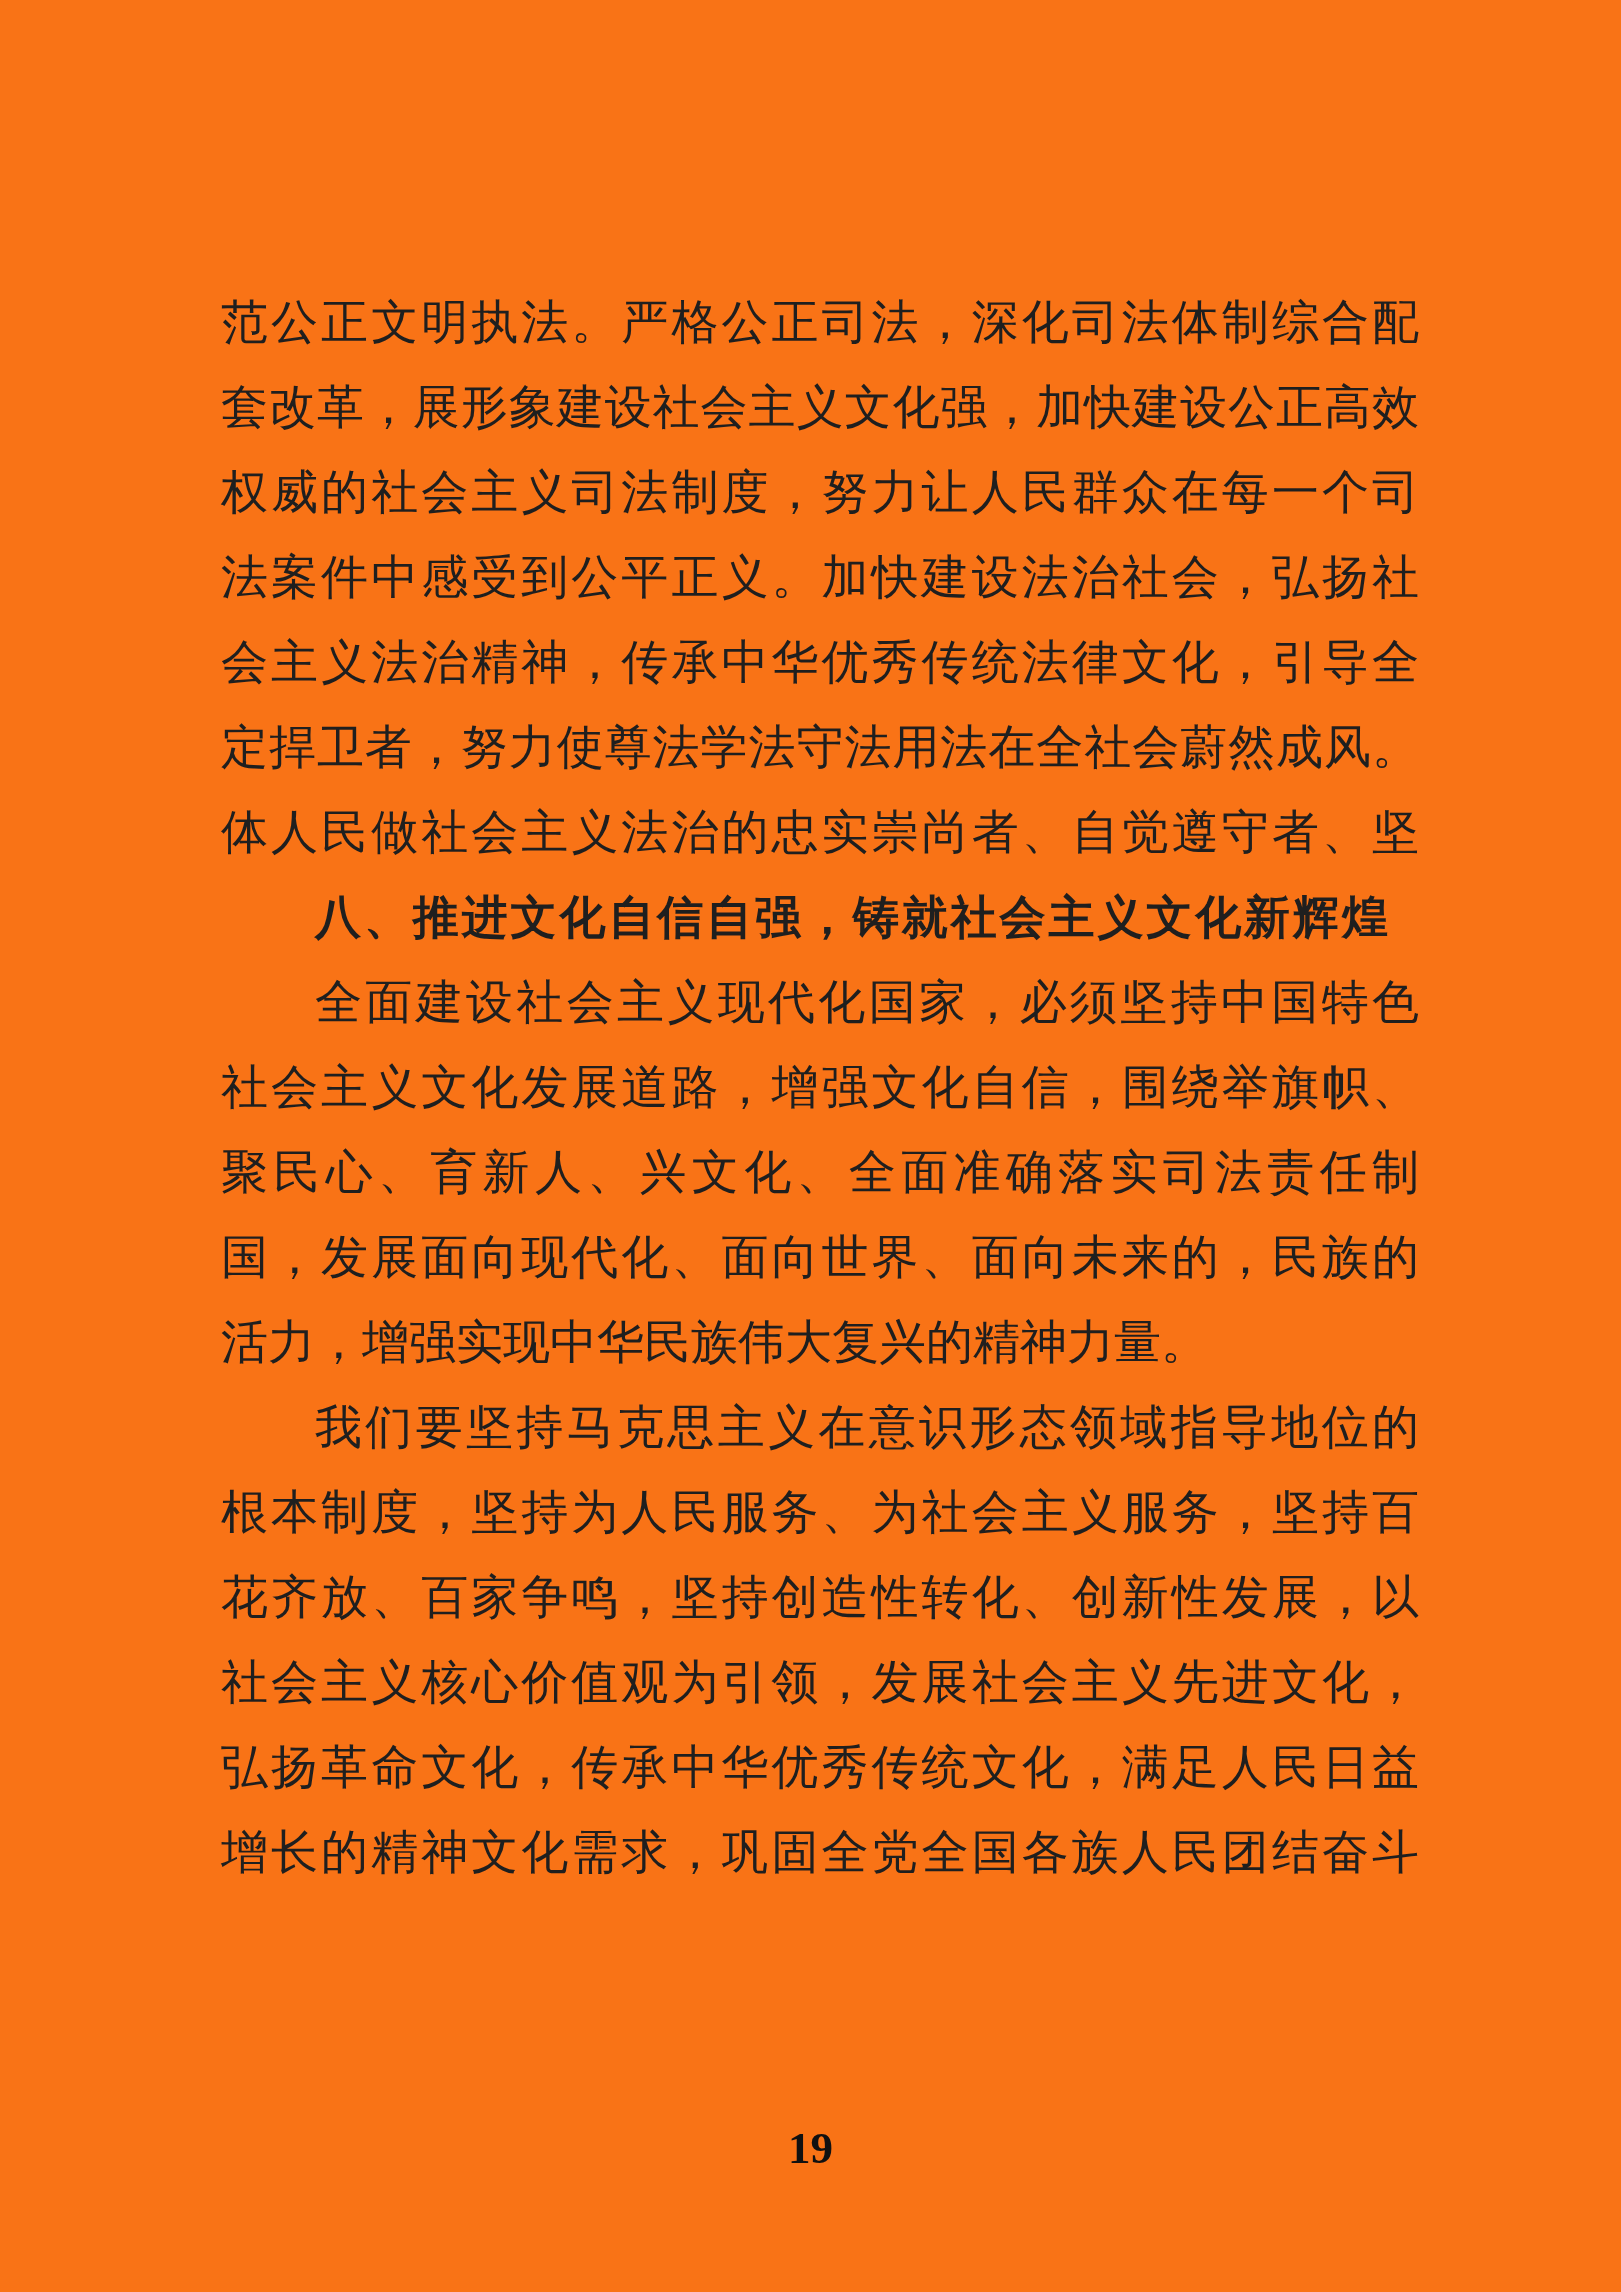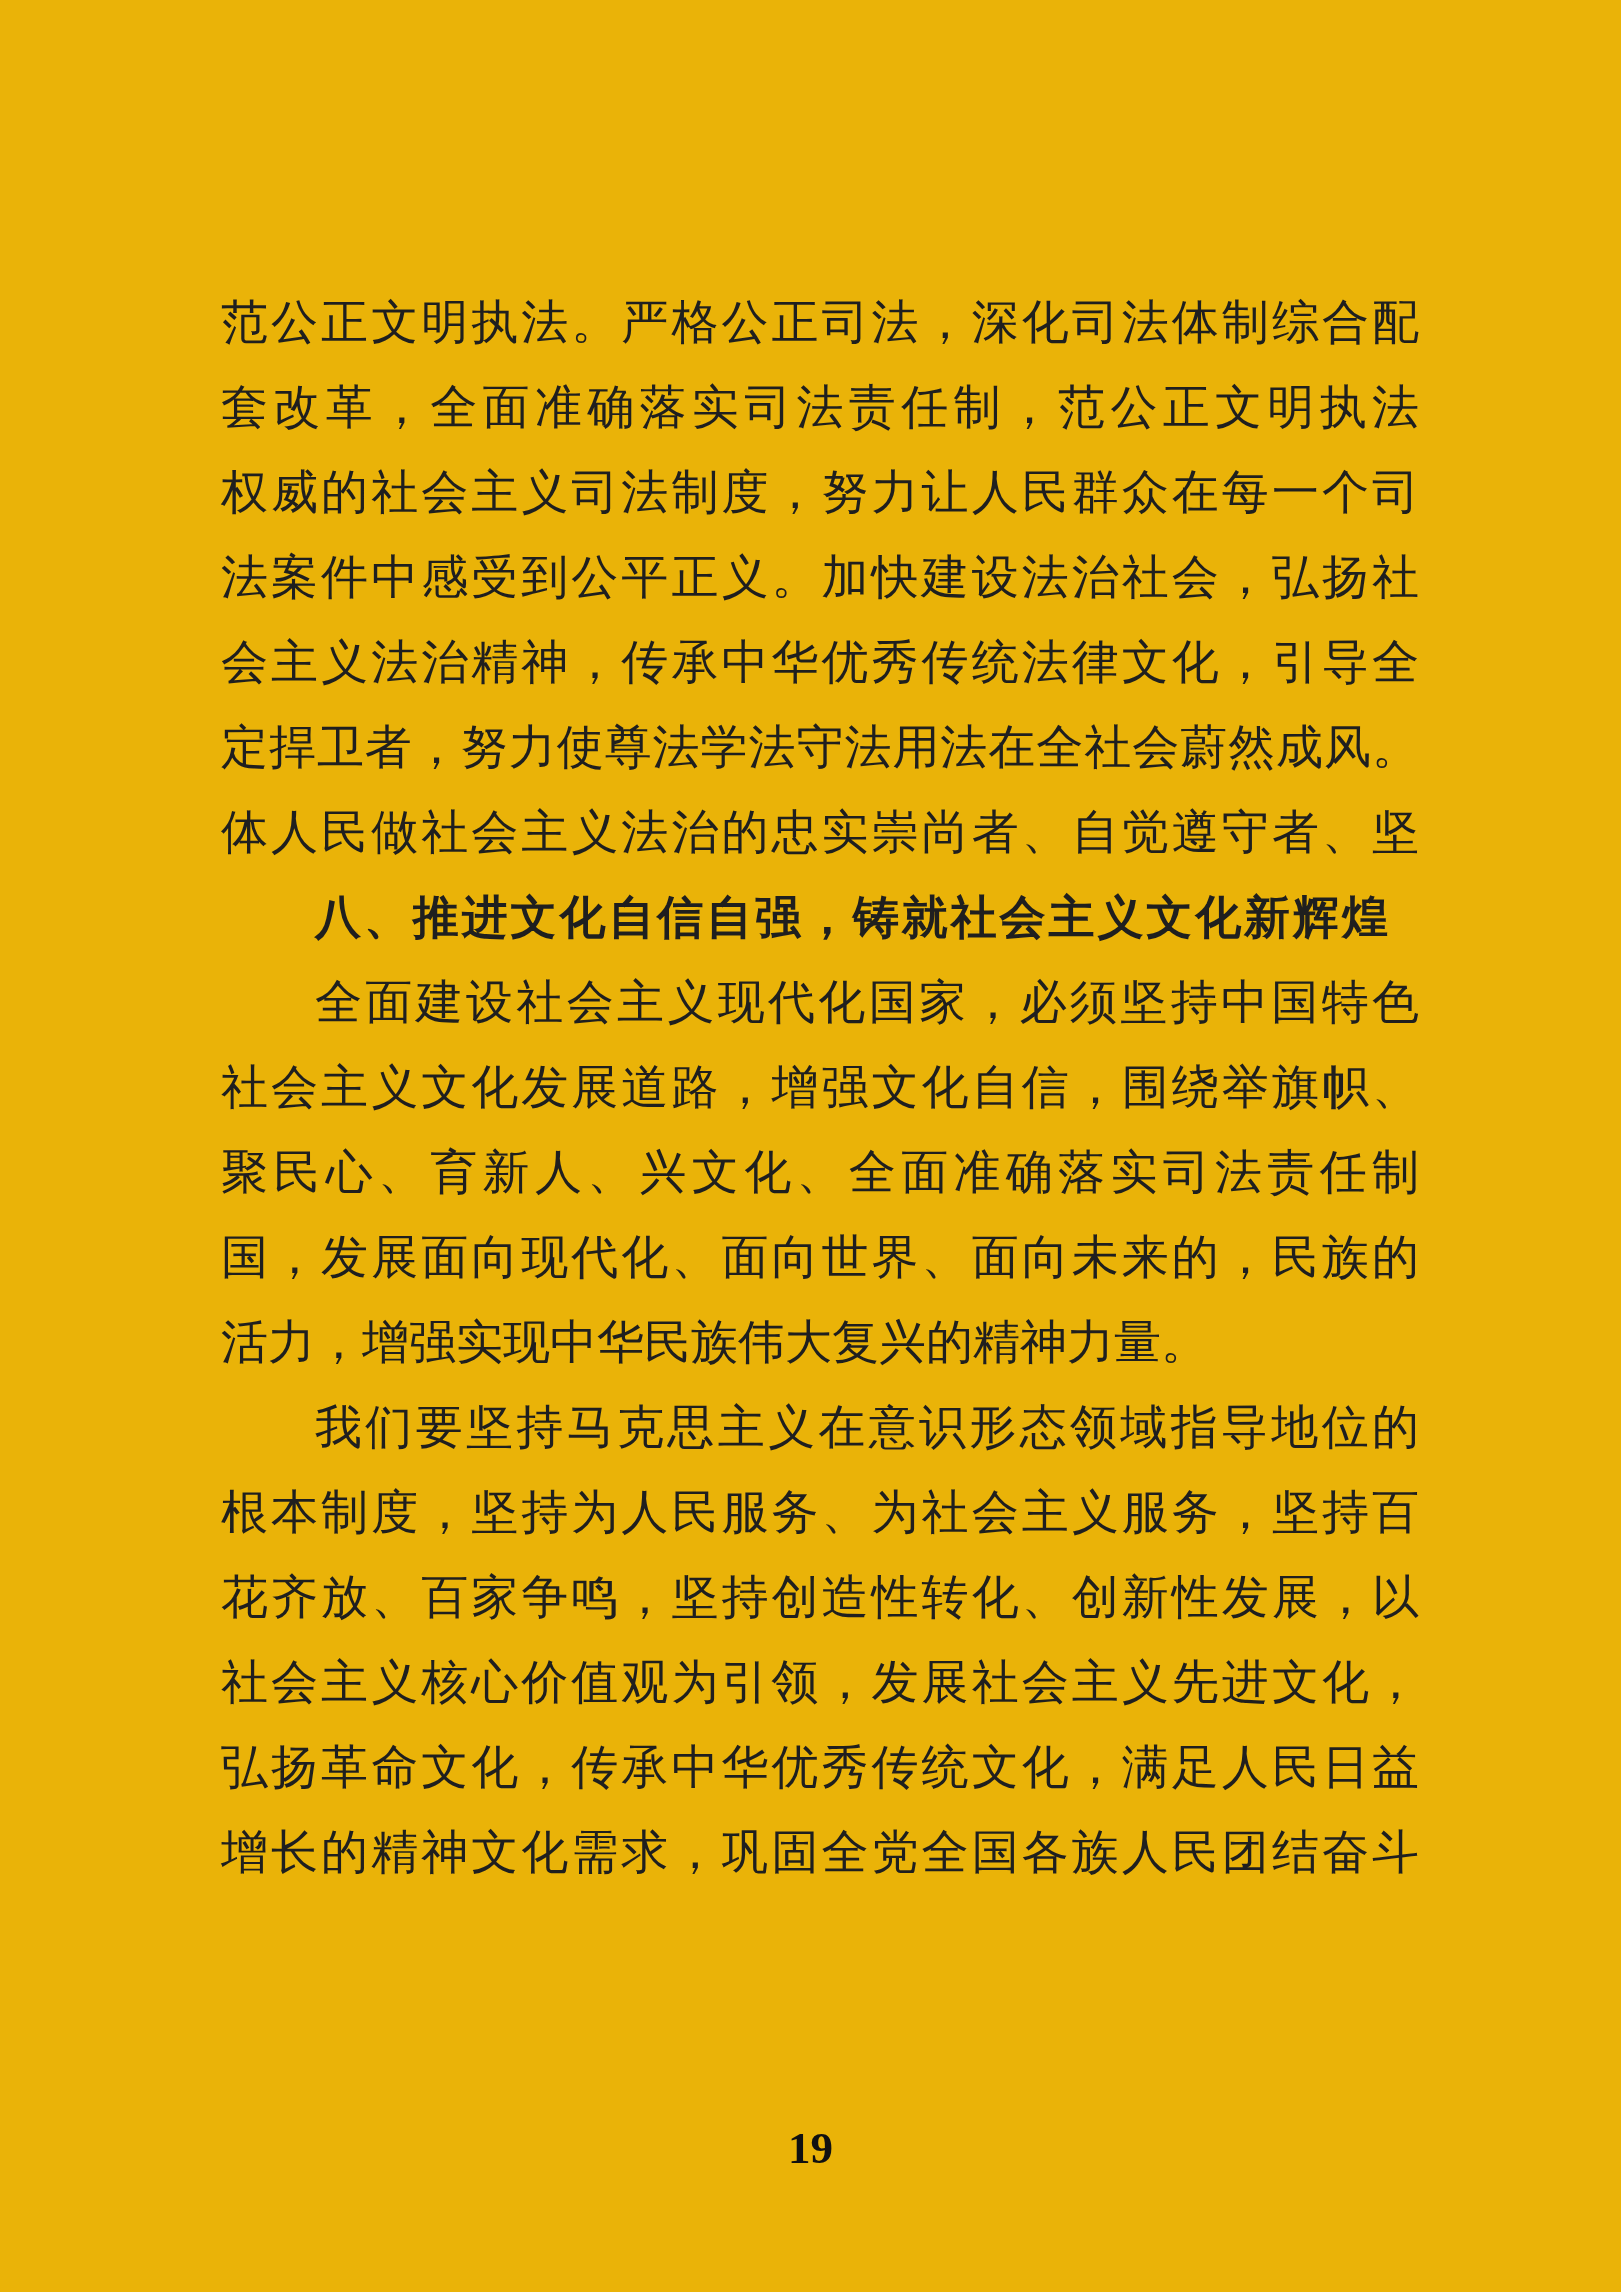--- a/index.html
+++ b/index.html
@@ -5,21 +5,21 @@
   html, body {
     margin: 0;
     padding: 0;
     background: #888;
   }
   .page {
     position: relative;
     width: 1621px;
     height: 2293px;
     margin: 0 auto;
-    background: #eab308;
+    background: #f97316;
     color: #1f1f1f;
     overflow: hidden;
   }
   .text-block {
     position: absolute;
     left: 221px;
     top: 280px;
     width: 1198px;
   }
   .tline {
@@ -68,21 +68,21 @@
   }
 </style>
 </head>
 <body>
 
 <div class="page">
 
   <main class="text-block">
 
     <p class="tline j">范公正文明执法。严格公正司法，深化司法体制综合配</p>
-    <p class="tline j">套改革，全面准确落实司法责任制，范公正文明执法</p>
+    <p class="tline j">套改革，展形象建设社会主义文化强，加快建设公正高效</p>
     <p class="tline j">权威的社会主义司法制度，努力让人民群众在每一个司</p>
     <p class="tline j">法案件中感受到公平正义。加快建设法治社会，弘扬社</p>
     <p class="tline j">会主义法治精神，传承中华优秀传统法律文化，引导全</p>
     <p class="tline j">定捍卫者，努力使尊法学法守法用法在全社会蔚然成风。</p>
     <p class="tline j">体人民做社会主义法治的忠实崇尚者、自觉遵守者、坚</p>
 
     <h2 class="tline heading">八、推进文化自信自强，铸就社会主义文化新辉煌</h2>
 
     <p class="tline j indent">全面建设社会主义现代化国家，必须坚持中国特色</p>
     <p class="tline j">社会主义文化发展道路，增强文化自信，围绕举旗帜、</p>

